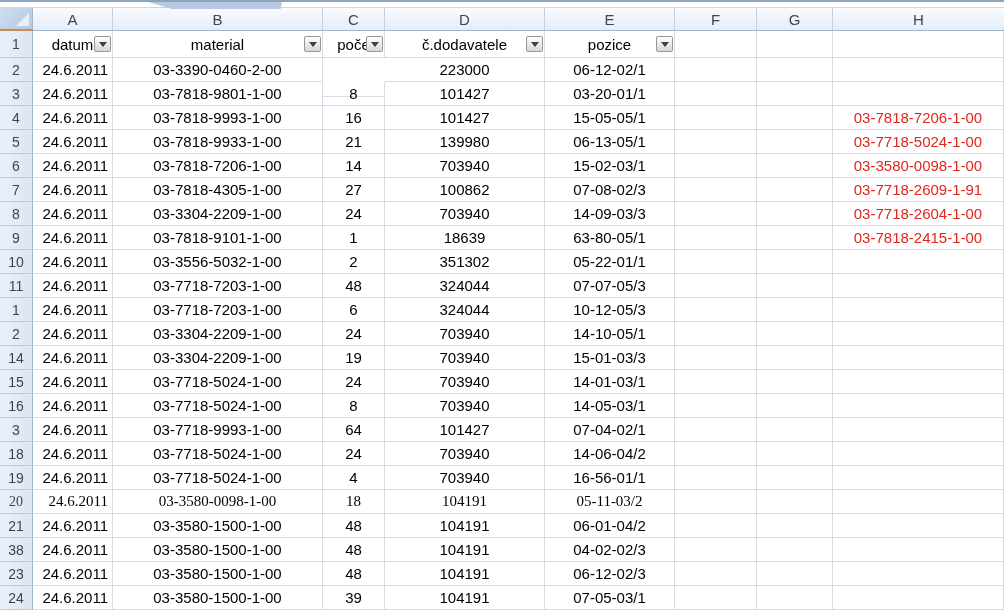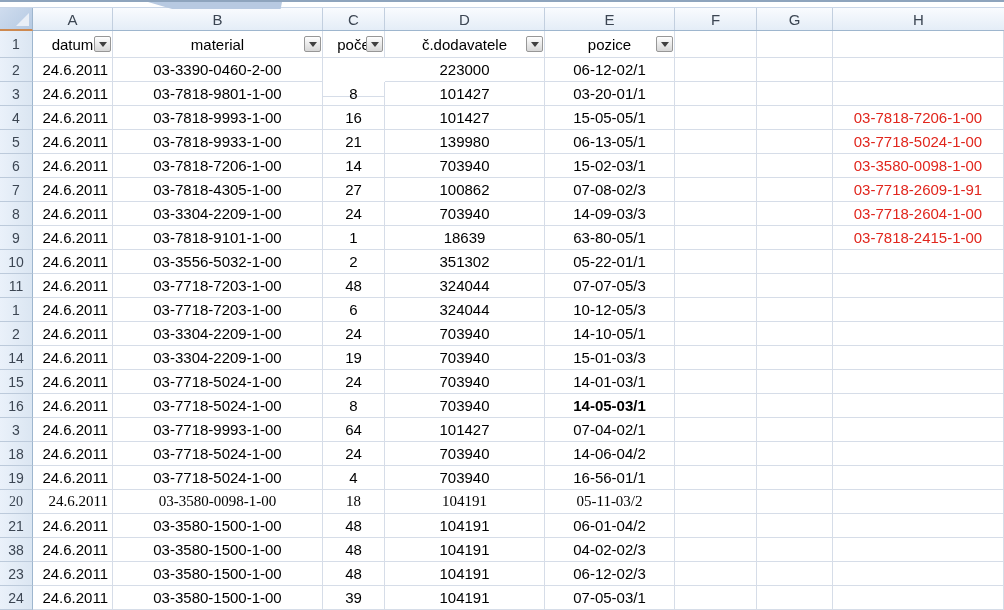--- a/index.html
+++ b/index.html
@@ -304,21 +304,21 @@
         <div class="cell al-c" style="width: 82px; flex: 0 0 82px;"></div>
         <div class="cell al-c" style="width: 76px; flex: 0 0 76px;"></div>
         <div class="cell al-c" style="width: 171px; flex: 0 0 171px; color: rgb(225, 38, 29);"></div>
       </div>
       <div class="row" style="height: 24px;">
         <div class="row-h">16</div>
         <div class="cell al-r" style="width: 80px; flex: 0 0 80px;">24.6.2011</div>
         <div class="cell al-c" style="width: 210px; flex: 0 0 210px;">03-7718-5024-1-00</div>
         <div class="cell al-c" style="width: 62px; flex: 0 0 62px;">8</div>
         <div class="cell al-c" style="width: 160px; flex: 0 0 160px;">703940</div>
-        <div class="cell al-c" style="width: 130px; flex: 0 0 130px; font-weight: bold;">14-05-03/1</div>
+        <div class="cell al-c" style="width: 130px; flex: 0 0 130px;">14-05-03/1</div>
         <div class="cell al-c" style="width: 82px; flex: 0 0 82px;"></div>
         <div class="cell al-c" style="width: 76px; flex: 0 0 76px;"></div>
         <div class="cell al-c" style="width: 171px; flex: 0 0 171px; color: rgb(225, 38, 29);"></div>
       </div>
       <div class="row" style="height: 24px;">
         <div class="row-h">3</div>
         <div class="cell al-r" style="width: 80px; flex: 0 0 80px;">24.6.2011</div>
         <div class="cell al-c" style="width: 210px; flex: 0 0 210px;">03-7718-9993-1-00</div>
         <div class="cell al-c" style="width: 62px; flex: 0 0 62px;">64</div>
         <div class="cell al-c" style="width: 160px; flex: 0 0 160px;">101427</div>

